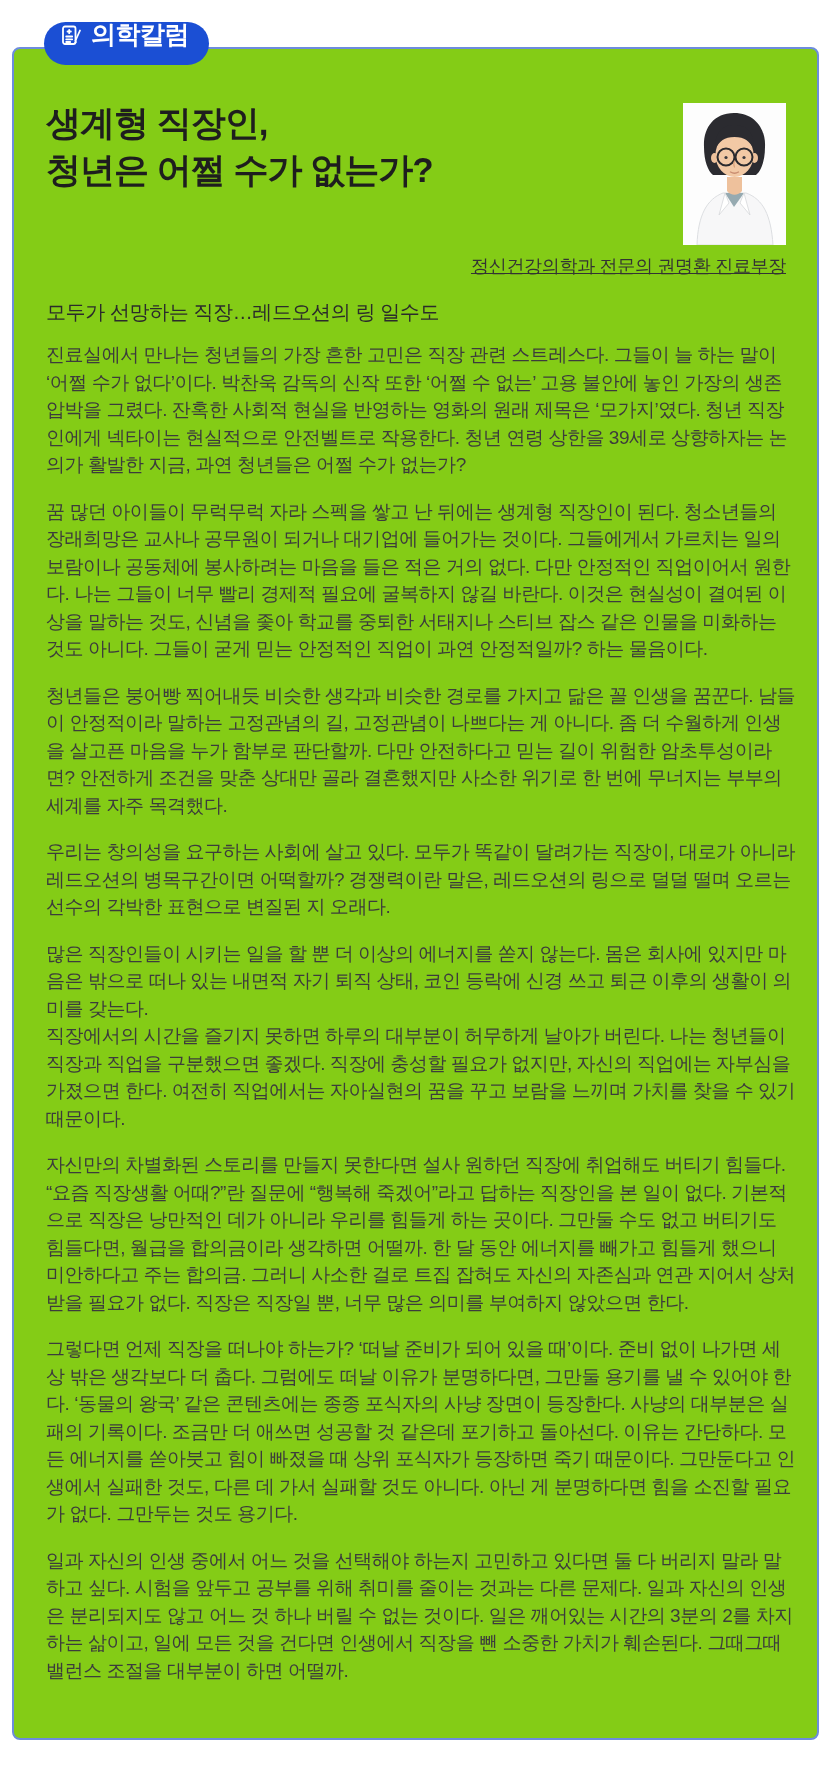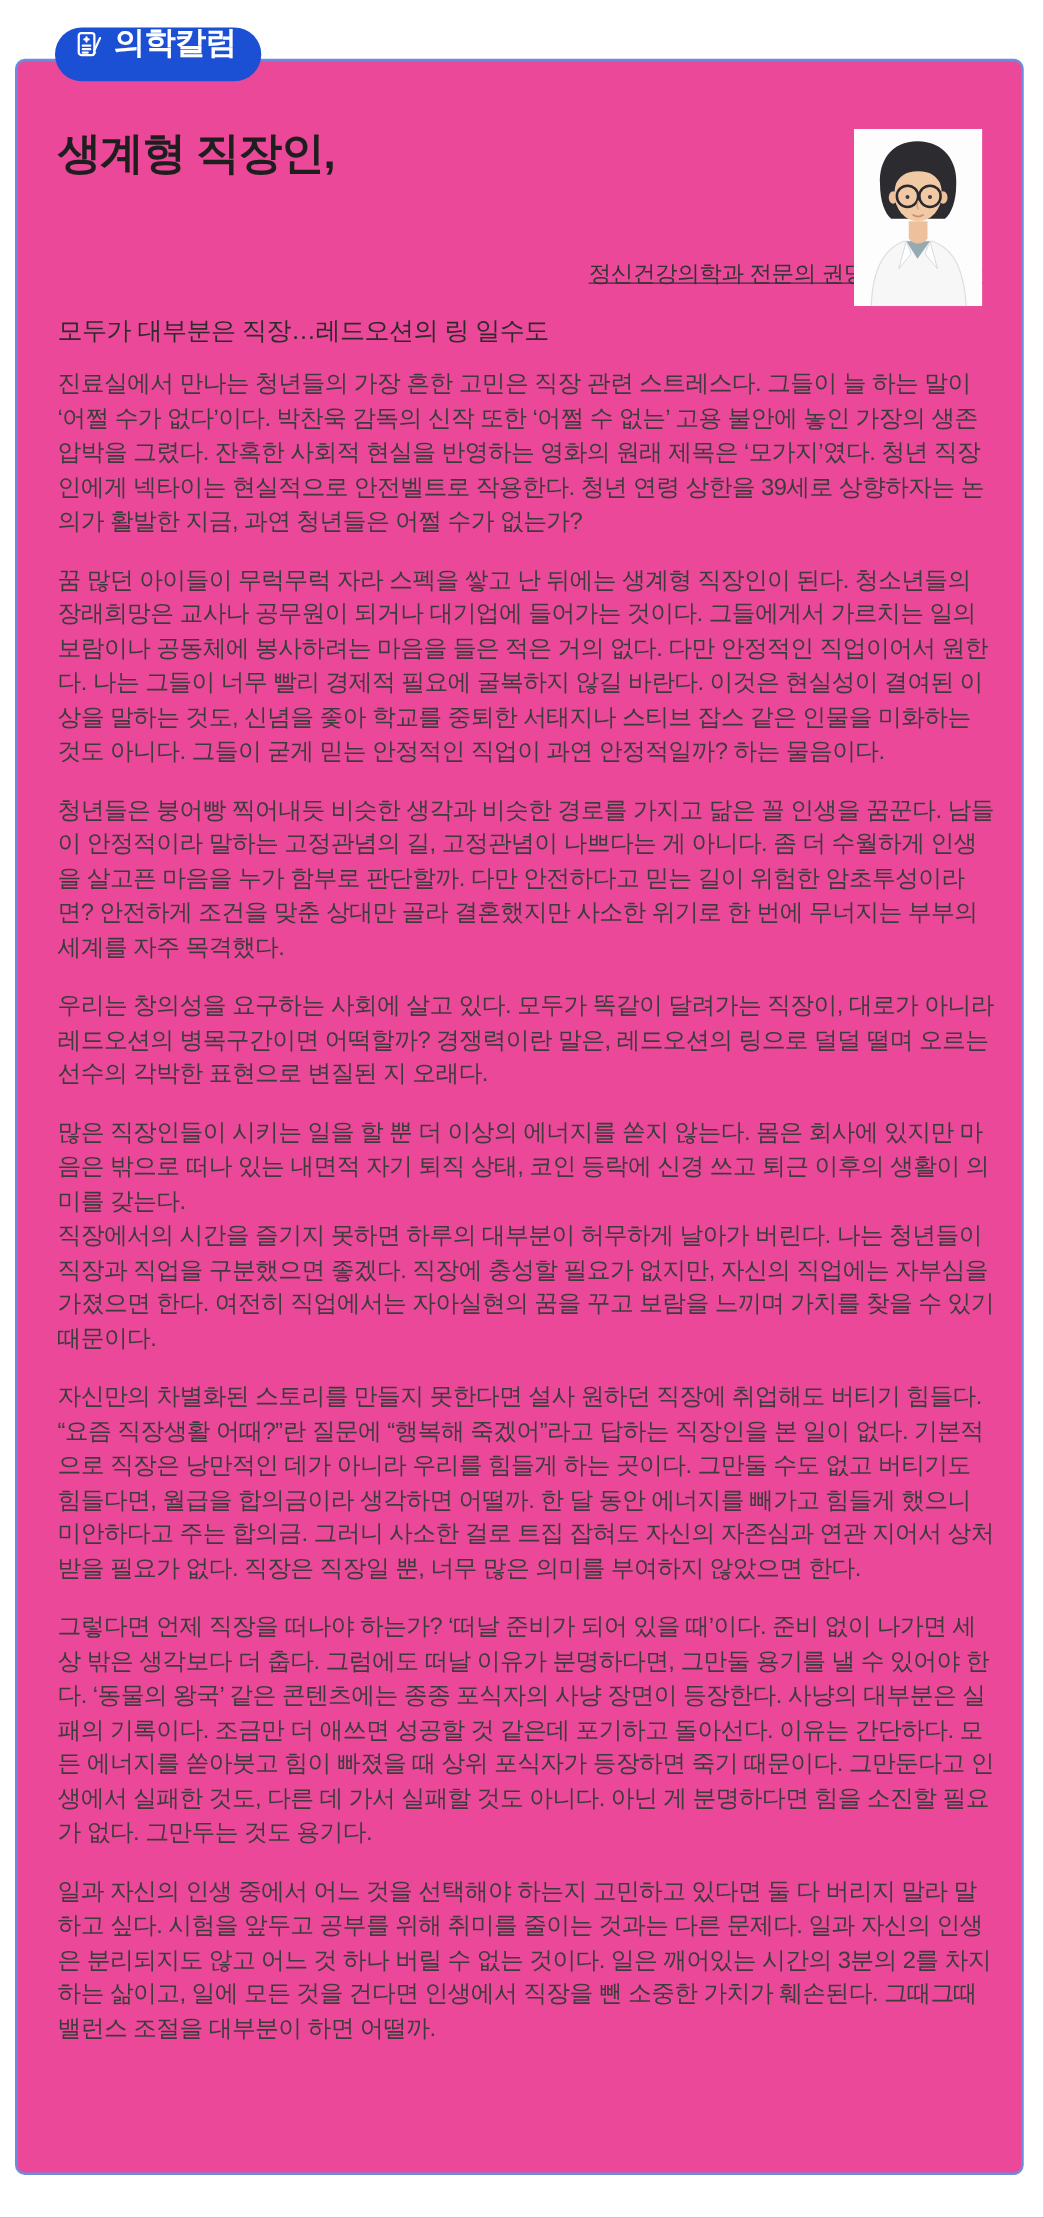--- a/index.html
+++ b/index.html
@@ -6,21 +6,21 @@
   html, body { margin: 0; padding: 0; }
   body {
     width: 835px; height: 1774px;
     background: #ffffff;
     position: relative;
     font-family: "Liberation Sans", "DejaVu Sans", sans-serif;
   }
   .frame {
     position: absolute; left: 12px; top: 47px;
     width: 807px; height: 1693px;
-    background: #ec4899;
+    background: #84cc16;
     border: 2px solid #6d8cdd;
     border-radius: 8px;
     overflow: hidden;
   }
   .badge {
     position: absolute; left: 44px; top: 22px; height: 43px;
     padding: 0 20px 0 13px;
     background: #1b4fd4;
     border-radius: 22px;
     display: flex; gap: 6px;
@@ -86,20 +86,21 @@
     </svg>
   </span>
   <span class="badge-label">의학칼럼</span>
 </div>
 
 <div class="frame">
   <div class="content">
 
     <h1 class="title">
       <span>생계형 직장인,</span>
+      <span>청년은 어쩔 수가 없는가?</span>
     </h1>
 
     <div class="photo">
       <svg viewBox="0 0 103 142" width="103" height="142">
         <rect x="0" y="0" width="103" height="142" fill="#fdfdfd"></rect>
 
         <path d="M14 142 C15 112 24 96 40 90 L63 90 C80 96 88 112 90 142 Z" fill="#f7f7f8" stroke="#dcdee1" stroke-width="1"></path>
 
         <path d="M42 90 L51 104 L61 90 Z" fill="#96aab1"></path>
 
@@ -125,21 +126,21 @@
         <circle cx="61" cy="54.5" r="1.6" fill="#3a3a3e"></circle>
 
         <path d="M51.5 58 q-1.5 4 0 6" fill="none" stroke="#d9a37c" stroke-width="1.2" stroke-linecap="round"></path>
         <path d="M47.5 69 q4 2.5 8 0" fill="none" stroke="#c98d71" stroke-width="1.4" stroke-linecap="round"></path>
       </svg>
     </div>
 
     <div class="byline">정신건강의학과 전문의 권명환 진료부장</div>
 
     <div class="subtitle">
-      <div>모두가 대부분은 직장…레드오션의 링 일수도</div>
+      <div>모두가 선망하는 직장…레드오션의 링 일수도</div>
     </div>
 
     <div class="article-body">
       <p>진료실에서 만나는 청년들의 가장 흔한 고민은 직장 관련 스트레스다. 그들이 늘 하는 말이 ‘어쩔 수가 없다’이다. 박찬욱 감독의 신작 또한 ‘어쩔 수 없는’ 고용 불안에 놓인 가장의 생존 압박을 그렸다. 잔혹한 사회적 현실을 반영하는 영화의 원래 제목은 ‘모가지’였다. 청년 직장인에게 넥타이는 현실적으로 안전벨트로 작용한다. 청년 연령 상한을 39세로 상향하자는 논의가 활발한 지금, 과연 청년들은 어쩔 수가 없는가?</p>
       <p>꿈 많던 아이들이 무럭무럭 자라 스펙을 쌓고 난 뒤에는 생계형 직장인이 된다. 청소년들의 장래희망은 교사나 공무원이 되거나 대기업에 들어가는 것이다. 그들에게서 가르치는 일의 보람이나 공동체에 봉사하려는 마음을 들은 적은 거의 없다. 다만 안정적인 직업이어서 원한다. 나는 그들이 너무 빨리 경제적 필요에 굴복하지 않길 바란다. 이것은 현실성이 결여된 이상을 말하는 것도, 신념을 좇아 학교를 중퇴한 서태지나 스티브 잡스 같은 인물을 미화하는 것도 아니다. 그들이 굳게 믿는 안정적인 직업이 과연 안정적일까? 하는 물음이다.</p>
       <p>청년들은 붕어빵 찍어내듯 비슷한 생각과 비슷한 경로를 가지고 닮은 꼴 인생을 꿈꾼다. 남들이 안정적이라 말하는 고정관념의 길, 고정관념이 나쁘다는 게 아니다. 좀 더 수월하게 인생을 살고픈 마음을 누가 함부로 판단할까. 다만 안전하다고 믿는 길이 위험한 암초투성이라면? 안전하게 조건을 맞춘 상대만 골라 결혼했지만 사소한 위기로 한 번에 무너지는 부부의 세계를 자주 목격했다.</p>
       <p>우리는 창의성을 요구하는 사회에 살고 있다. 모두가 똑같이 달려가는 직장이, 대로가 아니라 레드오션의 병목구간이면 어떡할까? 경쟁력이란 말은, 레드오션의 링으로 덜덜 떨며 오르는 선수의 각박한 표현으로 변질된 지 오래다.</p>
       <p>많은 직장인들이 시키는 일을 할 뿐 더 이상의 에너지를 쏟지 않는다. 몸은 회사에 있지만 마음은 밖으로 떠나 있는 내면적 자기 퇴직 상태, 코인 등락에 신경 쓰고 퇴근 이후의 생활이 의미를 갖는다.
 직장에서의 시간을 즐기지 못하면 하루의 대부분이 허무하게 날아가 버린다. 나는 청년들이 직장과 직업을 구분했으면 좋겠다. 직장에 충성할 필요가 없지만, 자신의 직업에는 자부심을 가졌으면 한다. 여전히 직업에서는 자아실현의 꿈을 꾸고 보람을 느끼며 가치를 찾을 수 있기 때문이다.</p>
       <p>자신만의 차별화된 스토리를 만들지 못한다면 설사 원하던 직장에 취업해도 버티기 힘들다. “요즘 직장생활 어때?”란 질문에 “행복해 죽겠어”라고 답하는 직장인을 본 일이 없다. 기본적으로 직장은 낭만적인 데가 아니라 우리를 힘들게 하는 곳이다. 그만둘 수도 없고 버티기도 힘들다면, 월급을 합의금이라 생각하면 어떨까. 한 달 동안 에너지를 빼가고 힘들게 했으니 미안하다고 주는 합의금. 그러니 사소한 걸로 트집 잡혀도 자신의 자존심과 연관 지어서 상처받을 필요가 없다. 직장은 직장일 뿐, 너무 많은 의미를 부여하지 않았으면 한다.</p>

